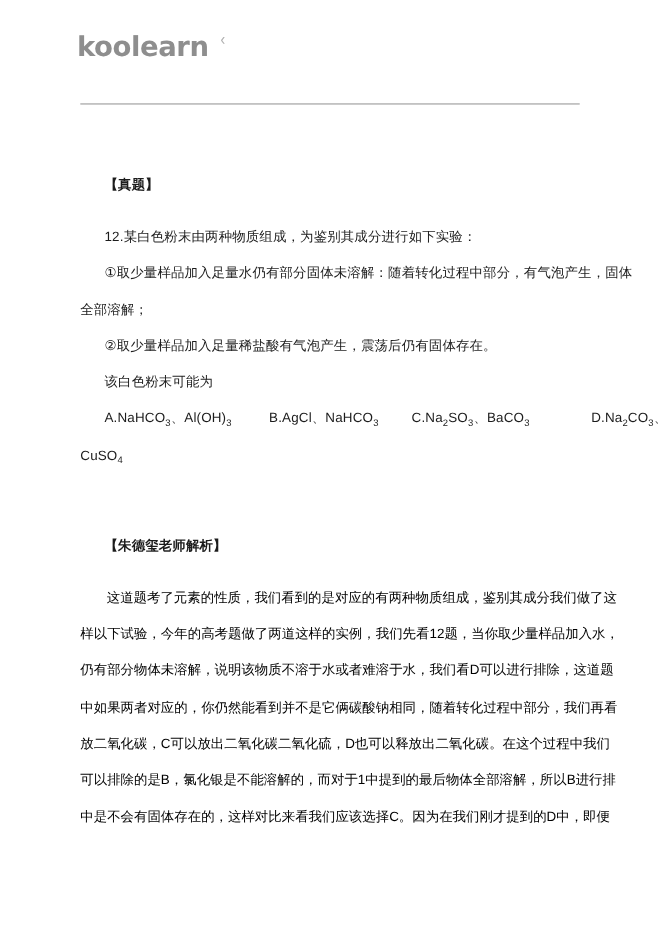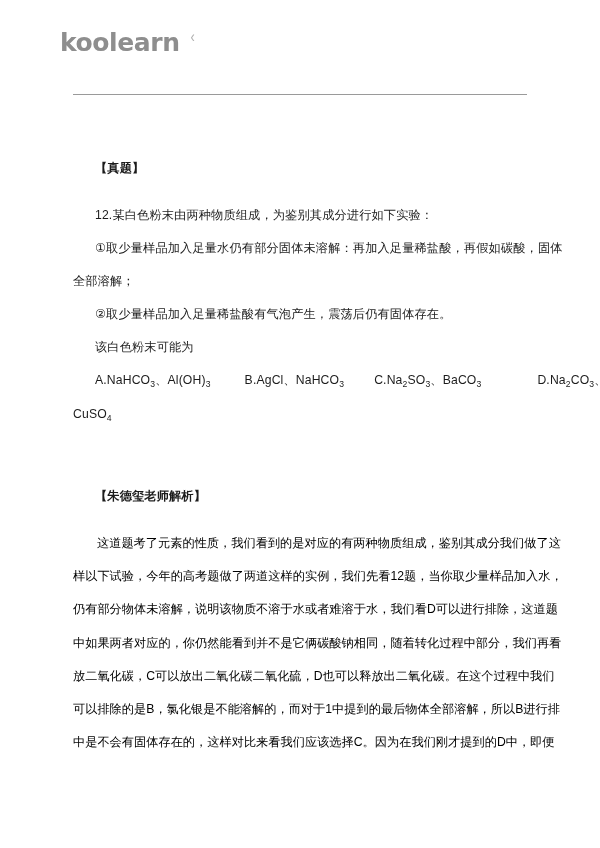--- a/index.html
+++ b/index.html
@@ -19,21 +19,21 @@
     width: 600px;
     height: 848px;
     background: #ffffff;
     position: relative;
     box-sizing: border-box;
   }
 
   
   .header {
     position: absolute;
-    left: 60px;
+    left: 70px;
     top: 30px;
     width: 454px;
     height: 64px;
   }
   .logo-block {
     position: relative;
     display: inline-block;
     padding-right: 14px;
   }
   .logo-latin {
@@ -143,21 +143,21 @@
 
 
     <div class="spacer-lg"></div>
 
     <div class="line indent bold">【真题】</div>
 
     <div class="spacer-sm"></div>
 
     <div class="line indent">12.某白色粉末由两种物质组成，为鉴别其成分进行如下实验：</div>
 
-    <div class="line indent">①取少量样品加入足量水仍有部分固体未溶解：再加入足量稀盐酸，再假如碳酸，固体</div>
+    <div class="line indent">①取少量样品加入足量水仍有部分固体未溶解：随着转化过程中部分，有气泡产生，固体</div>
 
     <div class="line">全部溶解；</div>
 
     <div class="line indent">②取少量样品加入足量稀盐酸有气泡产生，震荡后仍有固体存在。</div>
 
     <div class="line indent">该白色粉末可能为</div>
 
     <div class="options">
       <span class="opt"><span>A.</span><span>NaHCO</span><sub>3</sub><span>、Al(OH)</span><sub>3</sub></span><span class="opt-gap1"></span><span class="opt"><span>B.</span><span>AgCl、NaHCO</span><sub>3</sub></span><span class="opt-gap2"></span><span class="opt"><span>C.</span><span>Na</span><sub>2</sub><span>SO</span><sub>3</sub><span>、BaCO</span><sub>3</sub></span><span class="opt-gap3"></span><span class="opt"><span>D.</span><span>Na</span><sub>2</sub><span>CO</span><sub>3</sub><span>、</span></span>
     </div>

